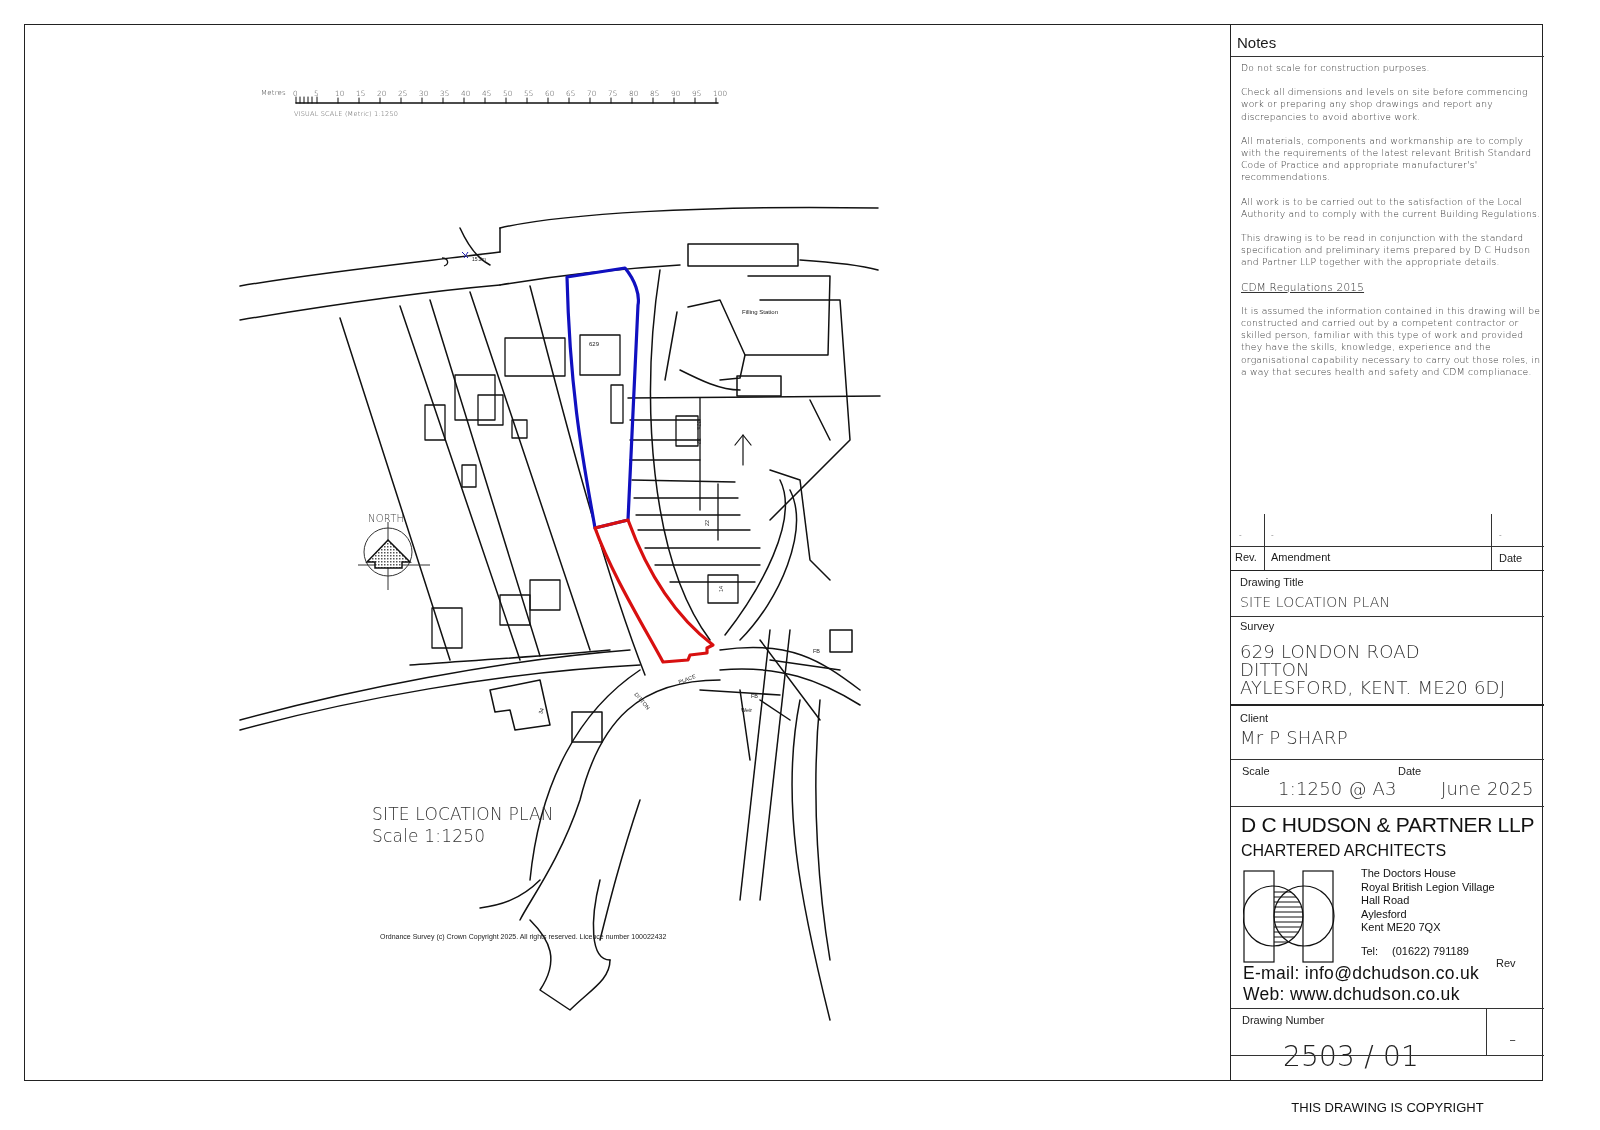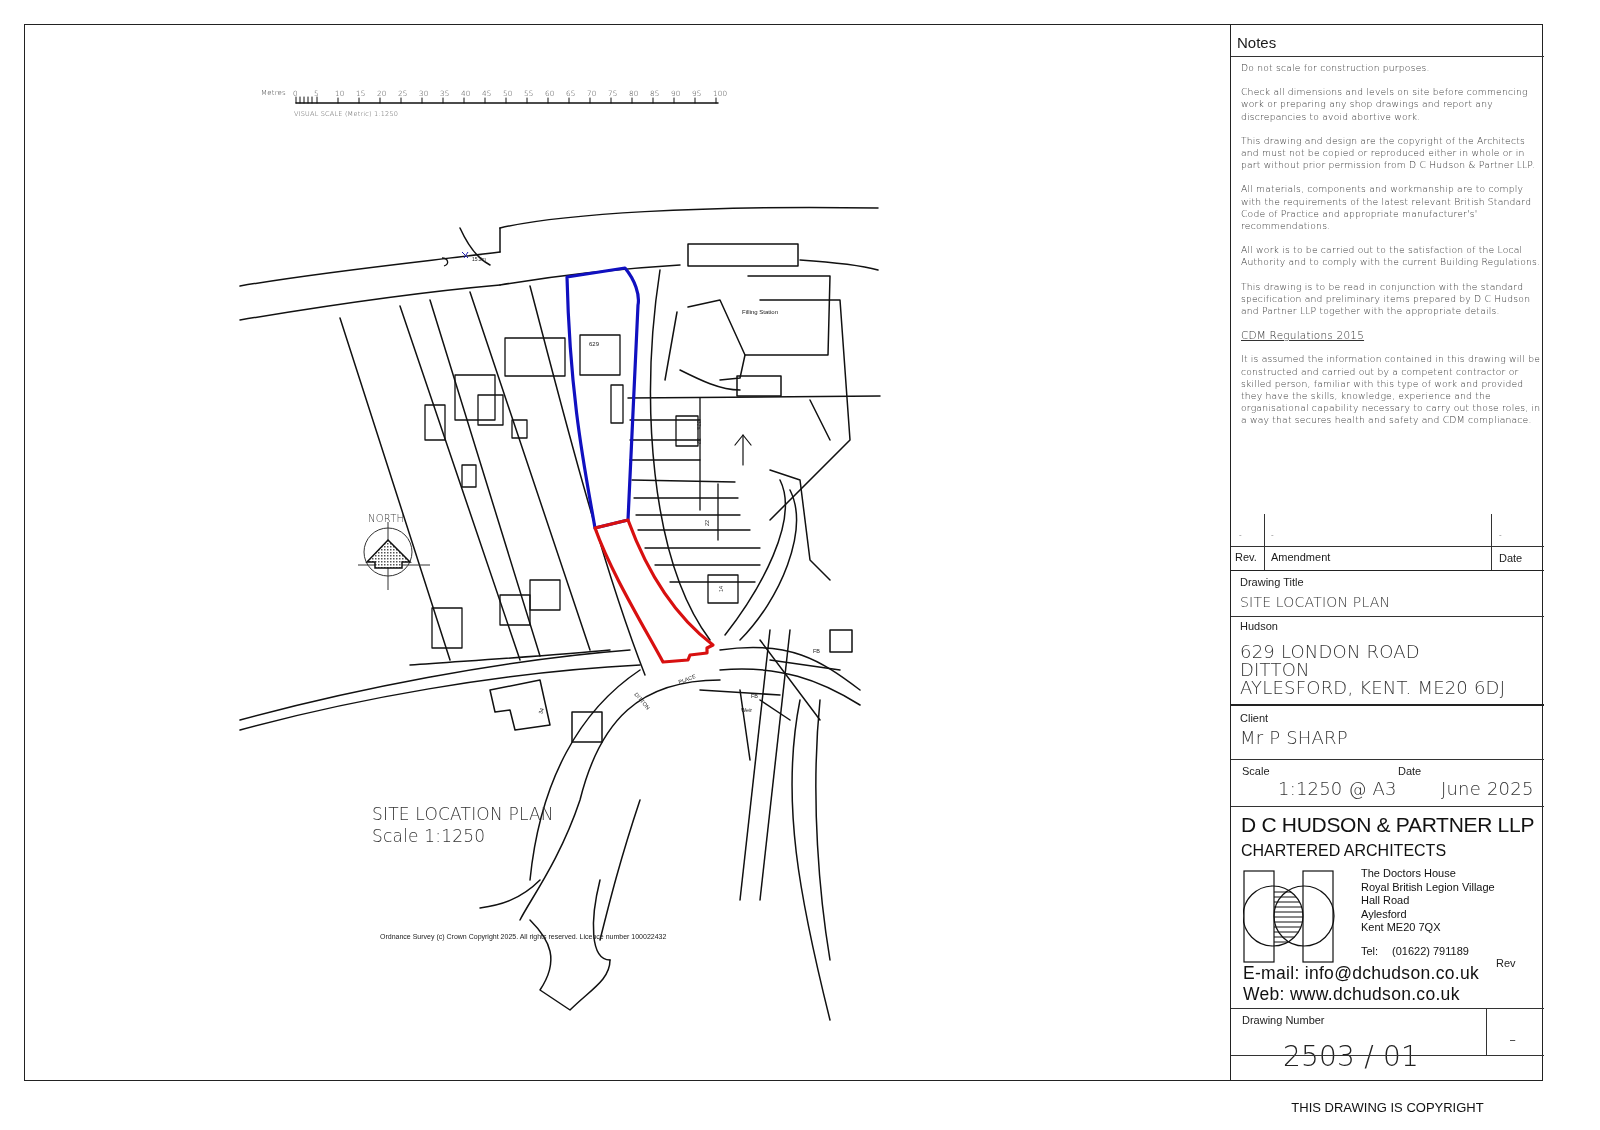--- a/index.html
+++ b/index.html
@@ -218,21 +218,20 @@
 <div style="position:absolute;left:380px;top:933px;font-size:7px;color:#222;">Ordnance Survey (c) Crown Copyright 2025. All rights reserved. Licence number 100022432</div>
 
 <div class="tb">
 
   <div class="sec" style="top:0;height:33px;">
     <div class="notes-title">Notes</div>
   </div>
   <div class="notes-body hand">
     <p>Do not scale for construction purposes.</p>
     <p>Check all dimensions and levels on site before commencing work or preparing any shop drawings and report any discrepancies to avoid abortive work.</p>
-    <p>This drawing and design are the copyright of the Architects and must not be copied or reproduced either in whole or in part without prior permission from D C Hudson &amp; Partner LLP.</p>
     <p>All materials, components and workmanship are to comply with the requirements of the latest relevant British Standard Code of Practice and appropriate manufacturer's' recommendations.</p>
     <p>All work is to be carried out to the satisfaction of the Local Authority and to comply with the current Building Regulations.</p>
     <p>This drawing is to be read in conjunction with the standard specification and preliminary items prepared by D C Hudson and Partner LLP together with the appropriate details.</p>
     <p class="cdm" style="font-size:10.5px;">CDM Regulations 2015</p>
     <p>It is assumed the information contained in this drawing will be constructed and carried out by a competent contractor or skilled person, familiar with this type of work and provided they have the skills, knowledge, experience and the organisational capability necessary to carry out those roles, in a way that secures health and safety and CDM complianace.</p>
   </div>
 
   <div style="position:absolute;left:0;top:490px;width:313px;height:56px;">
     <div style="position:absolute;left:33px;top:0;height:56px;border-left:1.5px solid #333;"></div>
     <div style="position:absolute;left:260px;top:0;height:56px;border-left:1.5px solid #333;"></div>
@@ -243,21 +242,21 @@
     <div style="position:absolute;left:4px;top:37px;font-size:11px;">Rev.</div>
     <div style="position:absolute;left:40px;top:37px;font-size:11px;">Amendment</div>
     <div style="position:absolute;left:268px;top:38px;font-size:11px;">Date</div>
   </div>
   <div style="position:absolute;left:0;top:546px;width:313px;border-top:1.5px solid #222;"></div>
 
   <div class="lbl" style="left:9px;top:552px;">Drawing Title</div>
   <div class="val hand" style="left:9px;top:570px;font-size:14px;">SITE LOCATION PLAN</div>
   <div style="position:absolute;left:0;top:592px;width:313px;border-top:1.5px solid #333;"></div>
 
-  <div class="lbl" style="left:9px;top:596px;">Hudson</div>
+  <div class="lbl" style="left:9px;top:596px;">Survey</div>
   <div class="val hand" style="left:9px;top:617px;">629 LONDON ROAD</div>
   <div class="val hand" style="left:9px;top:635px;">DITTON</div>
   <div class="val hand" style="left:9px;top:653px;">AYLESFORD, KENT. ME20 6DJ</div>
   <div style="position:absolute;left:0;top:680px;width:313px;border-top:2px solid #222;"></div>
 
   <div class="lbl" style="left:9px;top:688px;">Client</div>
   <div class="val hand" style="left:9px;top:703px;">Mr P SHARP</div>
   <div style="position:absolute;left:0;top:735px;width:313px;border-top:1.5px solid #333;"></div>
 
   <div class="lbl" style="left:11px;top:741px;">Scale</div>

